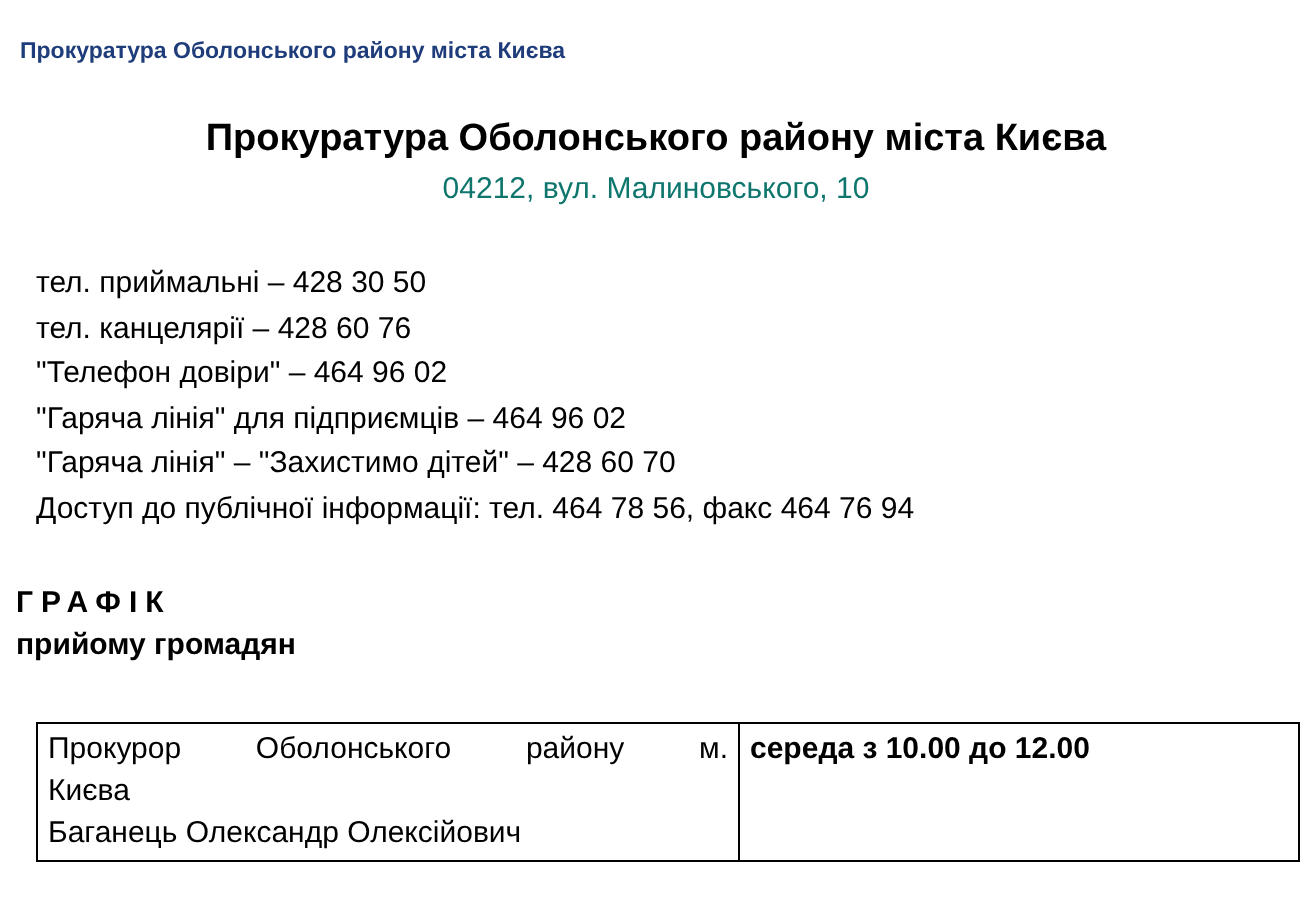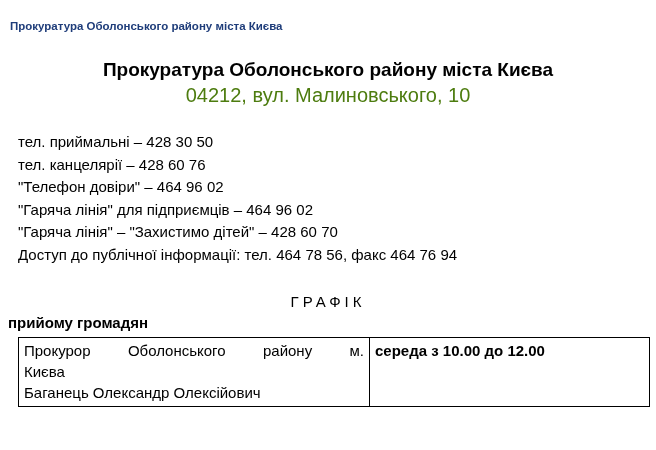--- a/index.html
+++ b/index.html
@@ -32,52 +32,51 @@
   .doc-title {
     text-align: center;
     font-size: 19px;
     font-weight: bold;
     line-height: 24px;
     margin-top: 24px;
     color: #000;
   }
   .doc-address {
     text-align: center;
-    font-size: 20px;
+    font-size: 15px;
     line-height: 20px;
     margin-top: 3px;
-    color: #4d7c0f;
+    color: #0f766e;
   }
   .contacts {
     margin-top: 26px;
     margin-left: 10px;
     font-size: 15px;
     line-height: 22.5px;
     color: #000;
   }
   .contacts div {
     white-space: nowrap;
   }
   .schedule-heading {
-    text-align: center;
     font-size: 15px;
-    font-weight: normal;
+    font-weight: bold;
     letter-spacing: 4px;
     margin-top: 26px;
     line-height: 20px;
   }
   .schedule-sub {
     text-align: left;
     font-size: 15px;
     font-weight: bold;
     line-height: 20px;
     margin-top: 1px;
   }
   table.schedule {
-    margin-top: 4px;
+    margin-top: 28px;
     margin-left: 10px;
     border-collapse: collapse;
     width: 632px;
     table-layout: fixed;
   }
   table.schedule td {
     border: 1px solid #000000;
     padding: 2px 5px 3px 5px;
     vertical-align: top;
     font-size: 15px;

